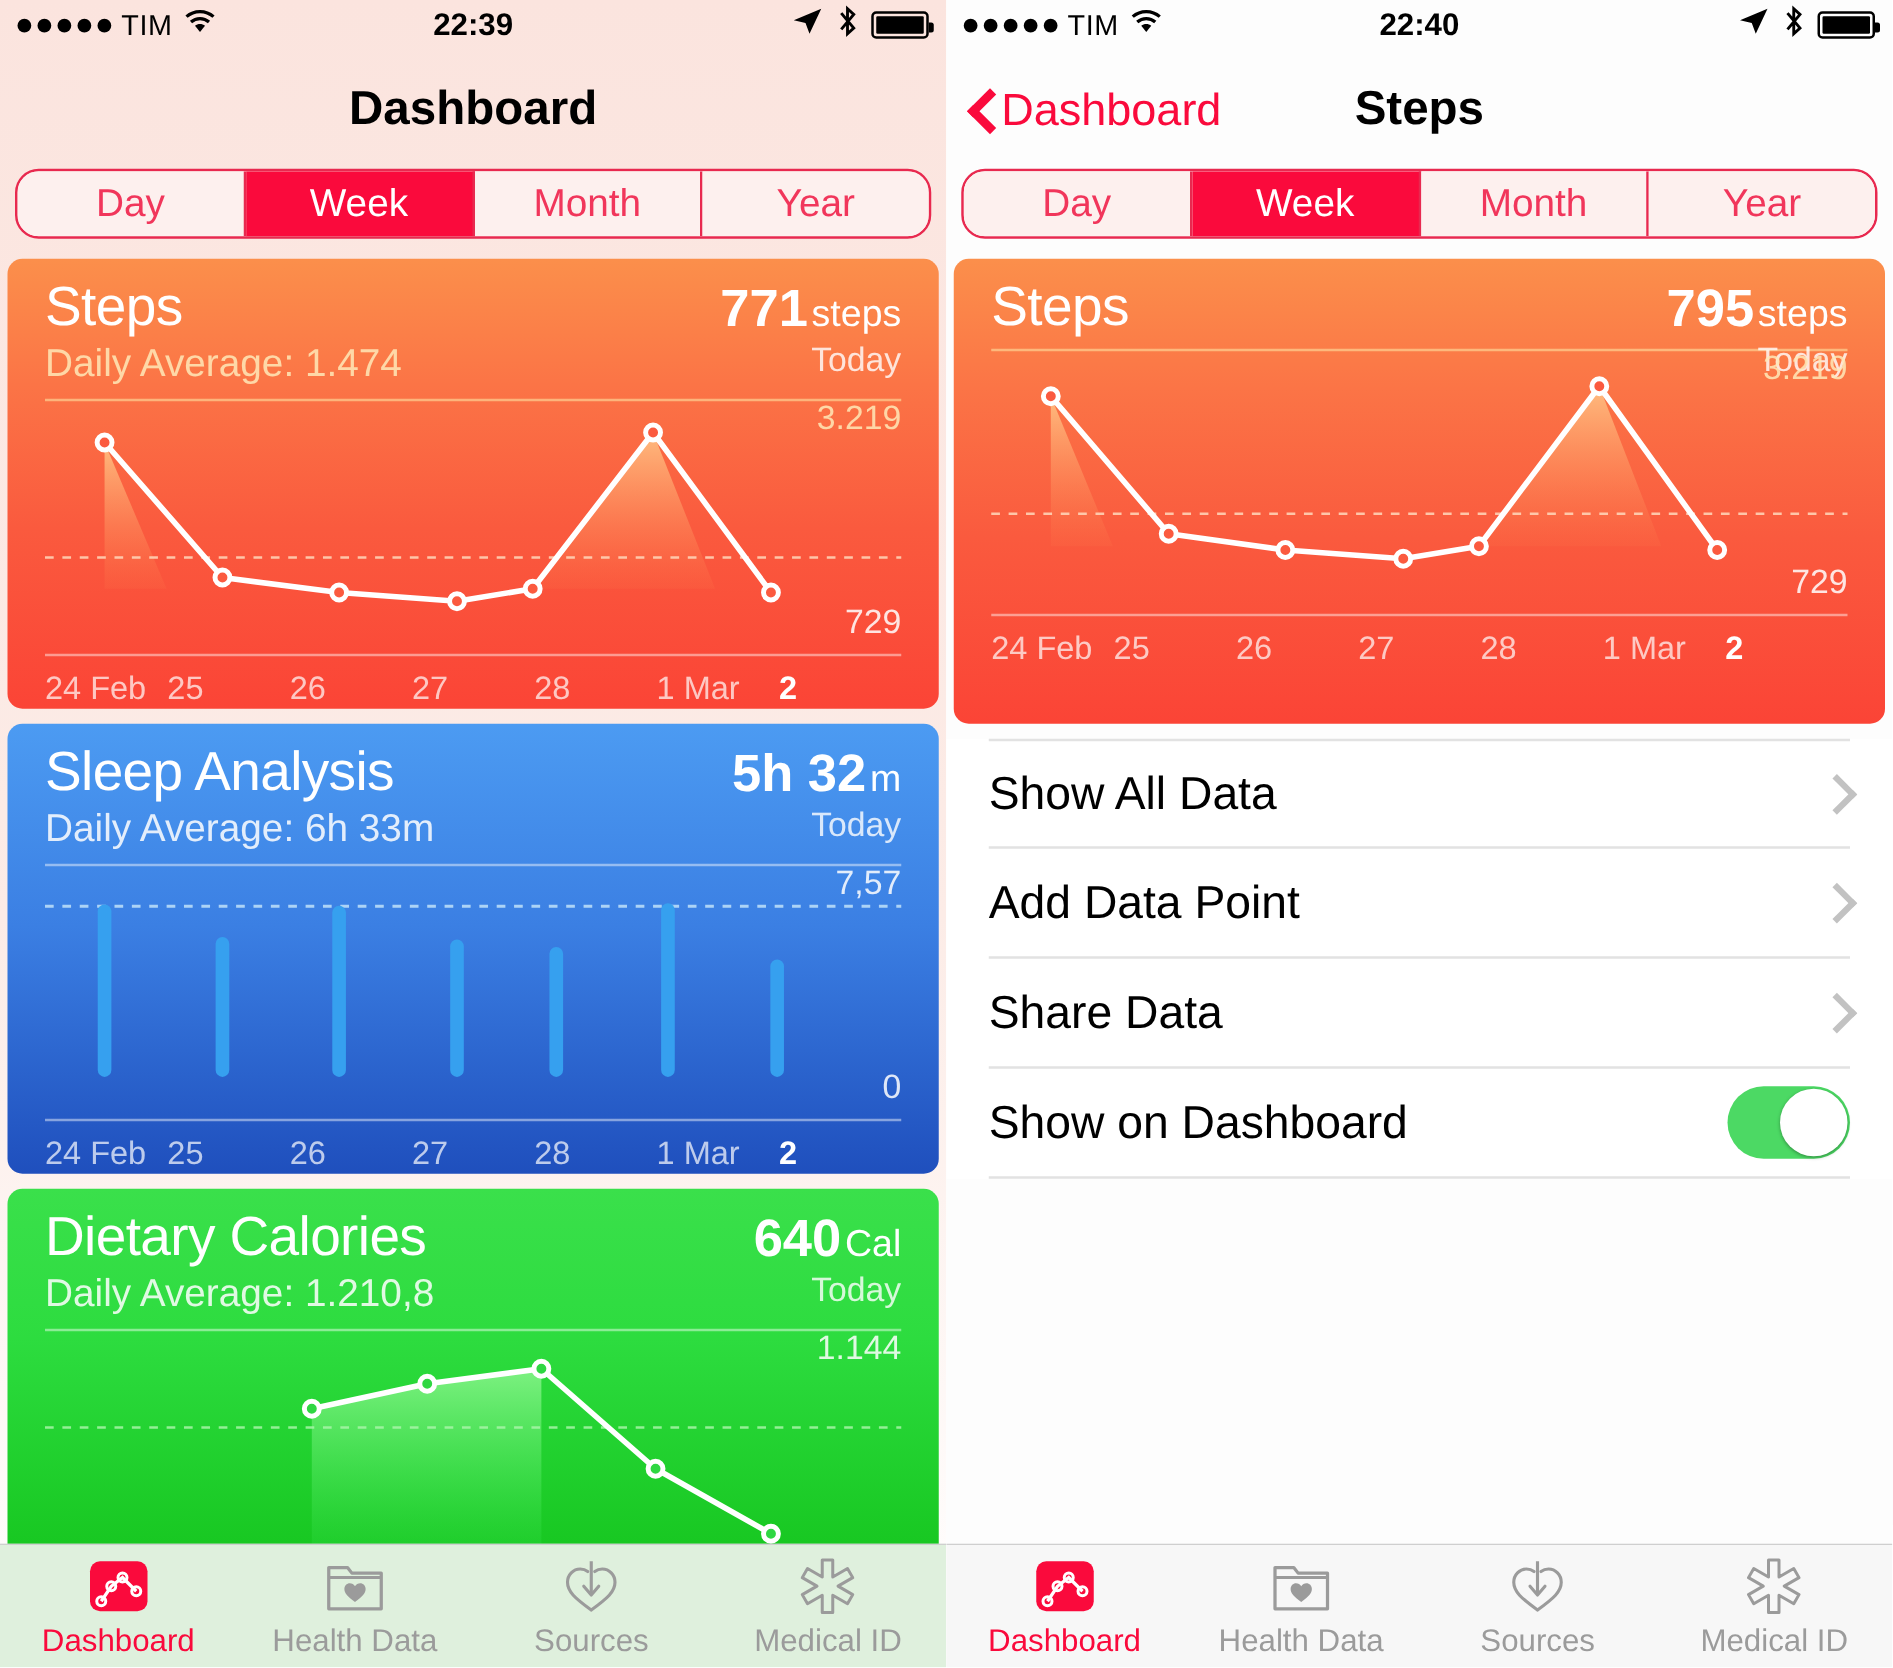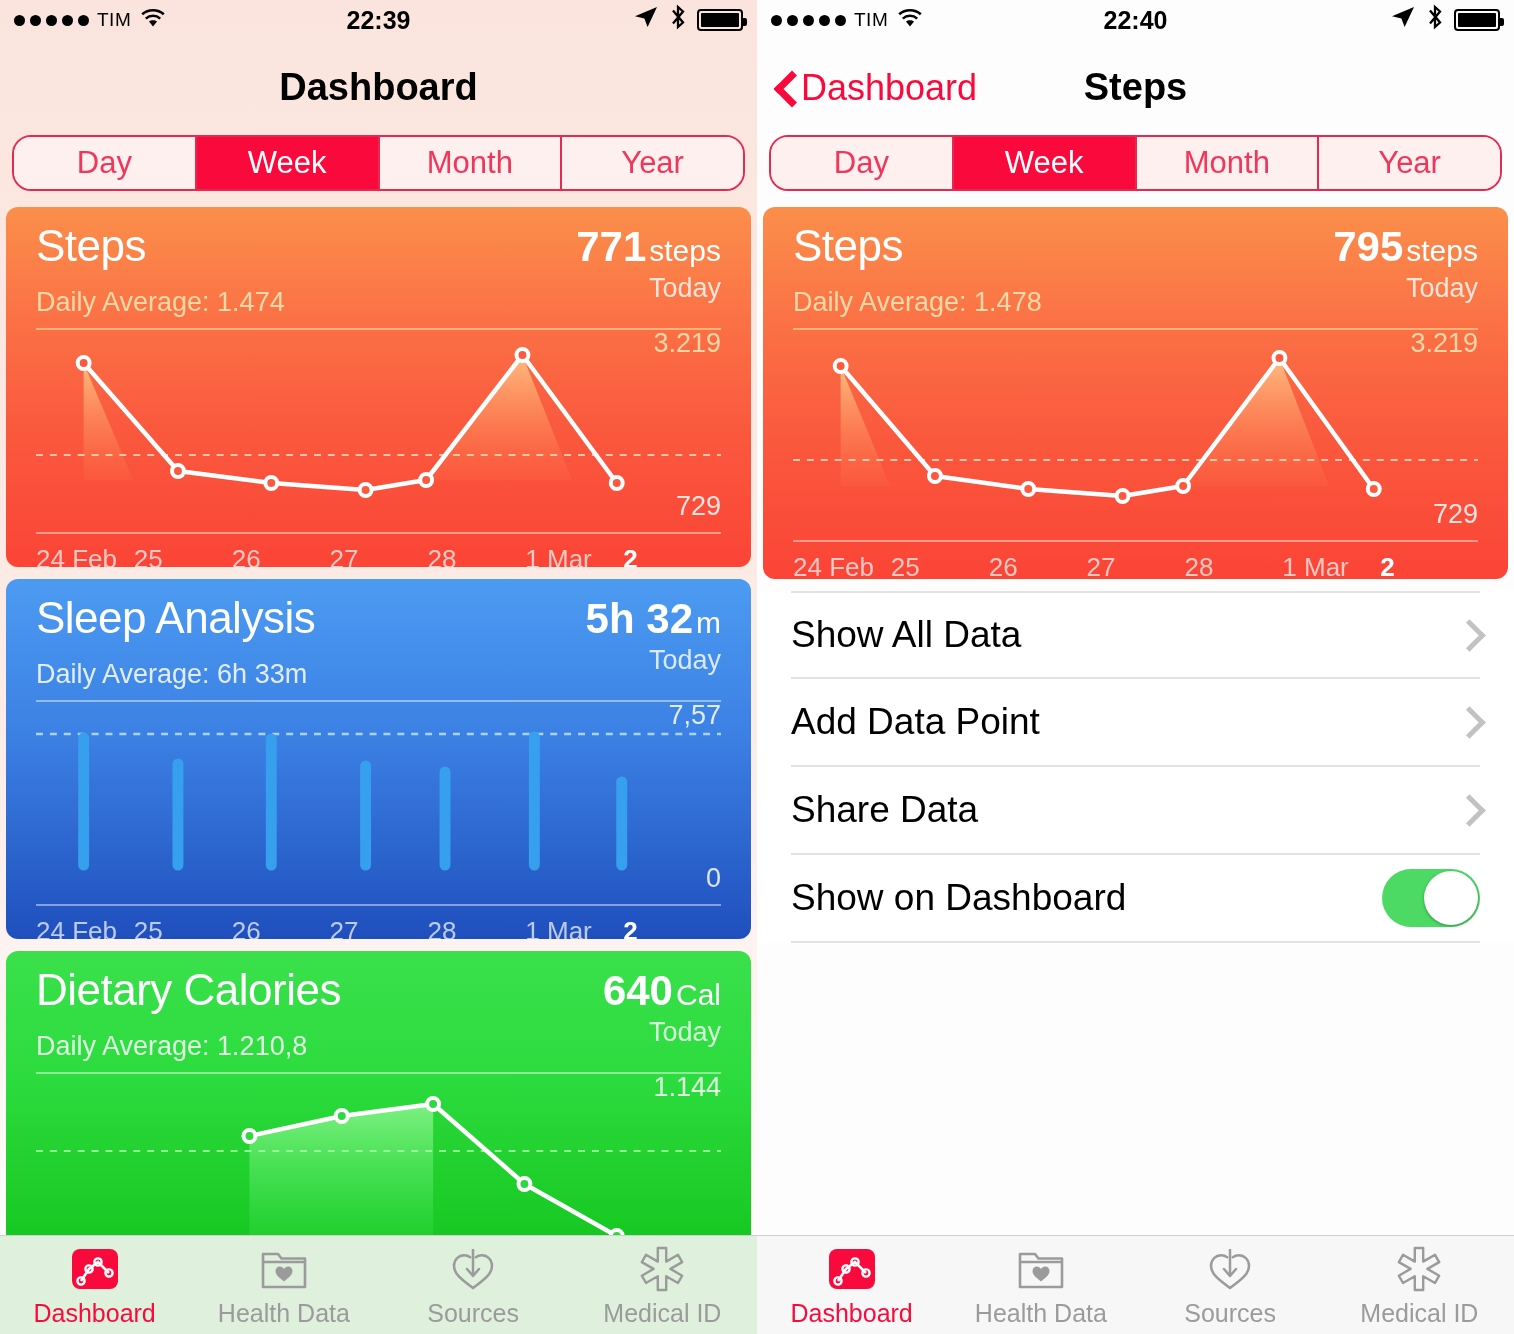--- a/index.html
+++ b/index.html
@@ -16,21 +16,21 @@
 
   
   .statusbar {
     height: 40px; display: flex; align-items: center;
     padding: 0 14px; position: relative; font-size: 25px; font-weight: bold;
     color: #000;
   }
   .sb-left { display: flex; align-items: center; gap: 8px; }
   .dots { display: flex; gap: 5px; align-items: center; }
   .dot { width: 11px; height: 11px; border-radius: 50%; background: #000; display:block; }
-  .carrier { font-size: 19px; font-weight: 500; letter-spacing: .5px; }
+  .carrier { font-size: 23px; font-weight: 500; letter-spacing: .5px; }
   .sb-center {
     position: absolute; left: 0; right: 0; text-align: center;
     font-size: 25px; font-weight: bold; pointer-events: none;
   }
   .sb-right { margin-left: auto; display: flex; align-items: center; gap: 10px; position: relative; z-index: 2;}
   .battery {
     width: 46px; height: 22px; border: 2.5px solid #000; border-radius: 4px;
     position: relative; padding: 2px;
   }
   .battery::after {
@@ -84,21 +84,21 @@
   .card {
     border-radius: 12px; position: relative; overflow: hidden;
     margin-bottom: 12px; color: #fff;
   }
   .card.steps   { height: 360px; background: linear-gradient(180deg,#fb8f4b 0%,#fb7446 28%,#fa5a3e 60%,#fb4436 100%); }
   .card.sleep   { height: 360px; background: linear-gradient(180deg,#4c9bf2 0%,#3b7fe3 45%,#1f4fbd 100%); }
   .card.diet    { height: 300px; background: linear-gradient(180deg,#3ae04b 0%,#2ddc3f 40%,#16c61f 100%); }
 
   .card-head { padding: 16px 30px 0 30px; position: relative; }
   .card-title { font-size: 44px; font-weight: normal; line-height: 1.05; letter-spacing:-.5px;}
-  .card-sub { font-size: 27px; margin-top: 18px; opacity: .85; }
+  .card-sub { font-size: 31px; margin-top: 4px; opacity: .85; }
   .card-value {
     position: absolute; right: 30px; top: 16px; text-align: right;
   }
   .card-value .big { font-size: 42px; font-weight: bold; }
   .card-value .unit { font-size: 30px; margin-left: 3px; }
   .card-value .today { font-size: 27px; opacity: .8; display:block; margin-top: 2px; }
   .hr {
     margin: 10px 30px 0 30px; height: 2px; background: rgba(255,255,255,.45);
   }
   .card.steps .card-sub, .card.steps .hr { color:#ffe9b8; }
@@ -444,21 +444,20 @@
         <div class="seg active">Week</div>
         <div class="seg">Month</div>
         <div class="seg">Year</div>
       </div>
     </div>
 
     <div class="cards">
       <div class="card steps" style="height:372px;">
         <div class="card-head">
           <div class="card-title">Steps</div>
-          <div class="card-sub">Daily Average: 1.478</div>
           <div class="card-value">
             <span class="big">795</span><span class="unit">steps</span>
             <span class="today">Today</span>
           </div>
         </div>
         <div class="hr"></div>
         <div class="plot" style="height:196px;">
           <span class="ymax">3.219</span>
           <span class="ymin">729</span>
           <svg class="chart" viewBox="0 0 690 196" preserveAspectRatio="none">

